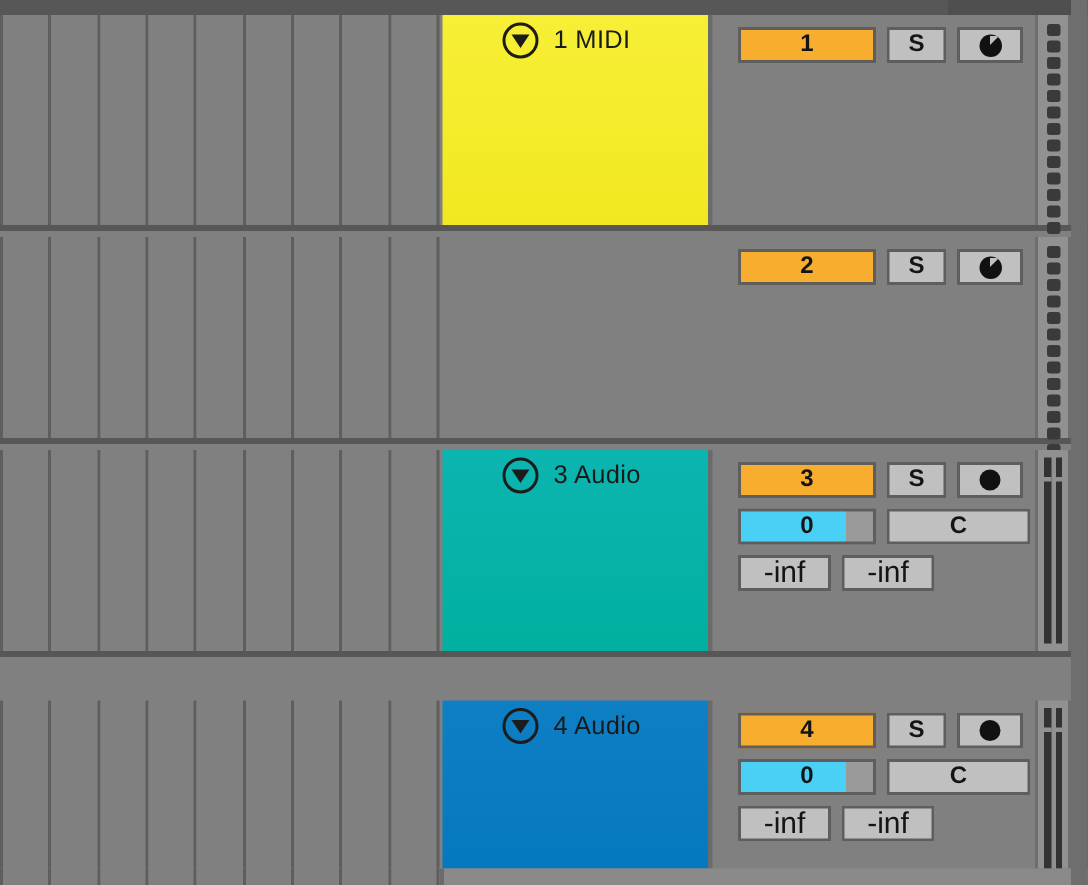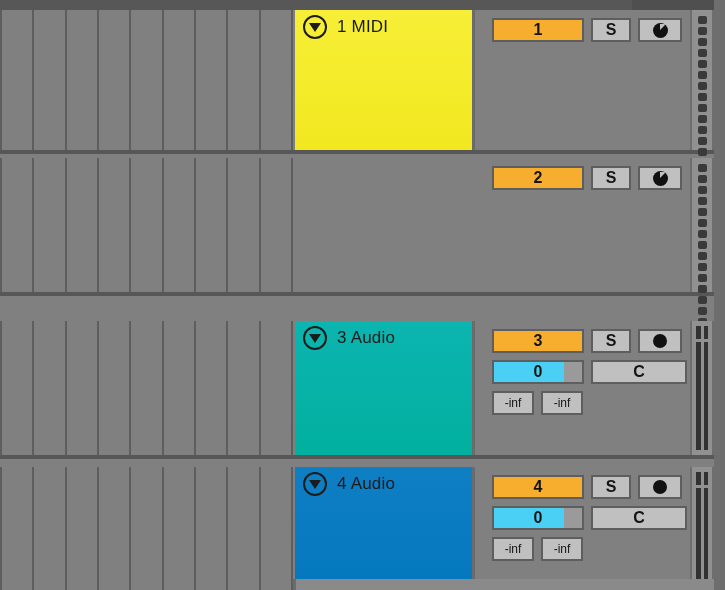--- a/index.html
+++ b/index.html
@@ -71,20 +71,21 @@
   }
 
   
   .track-panel {
     position: absolute;
     left: 295px; top: 0;
     width: 180px;
     height: 100%;
     box-sizing: border-box;
     border-right: 3px solid #6b6b6b;
+    padding-left: 32px;
   }
   .panel-head {
     display: flex;
     align-items: center;
     height: 34px;
     padding-left: 8px;
   }
   .disclosure {
     width: 24px; height: 24px;
     border: 2px solid #1c1c1c;
@@ -194,24 +195,24 @@
     align-items: center;
     justify-content: center;
     font-size: 16px;
     font-weight: bold;
     color: #141414;
   }
   .btn-pan {
     width: 96px;
   }
   .btn-db {
-    width: 42px;
+    width: 62px;
     margin-right: 7px;
     font-weight: normal;
-    font-size: 12px;
+    font-size: 20px;
   }
 
   
   .meter-area {
     position: absolute;
     left: 690px; top: 0;
     width: 24px;
     height: 100%;
     box-sizing: border-box;
     background: #919191;
@@ -377,21 +378,21 @@
             <div class="meter-dot"></div>
             <div class="meter-dot"></div>
             <div class="meter-dot"></div>
             <div class="meter-dot"></div>
             <div class="meter-dot"></div>
             <div class="meter-dot"></div>
             <div class="meter-dot"></div>
           </div>
         </div>
       </div>
-      <div class="track-row" style="position: absolute; top: 290px; height: 138px; margin-top: 21px;">
+      <div class="track-row" style="position: absolute; top: 290px; height: 138px;">
         <div class="slot-grid">
           <div class="slot-cell"></div>
           <div class="slot-cell"></div>
           <div class="slot-cell"></div>
           <div class="slot-cell"></div>
           <div class="slot-cell"></div>
           <div class="slot-cell"></div>
           <div class="slot-cell"></div>
           <div class="slot-cell"></div>
           <div class="slot-cell"></div>

